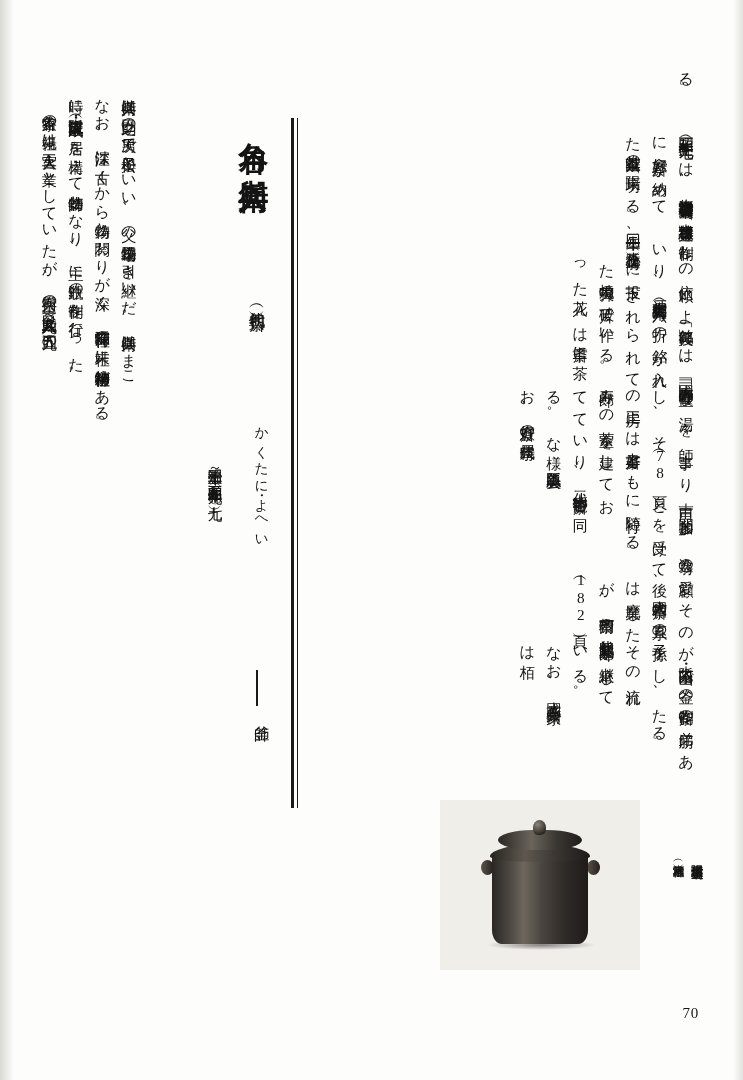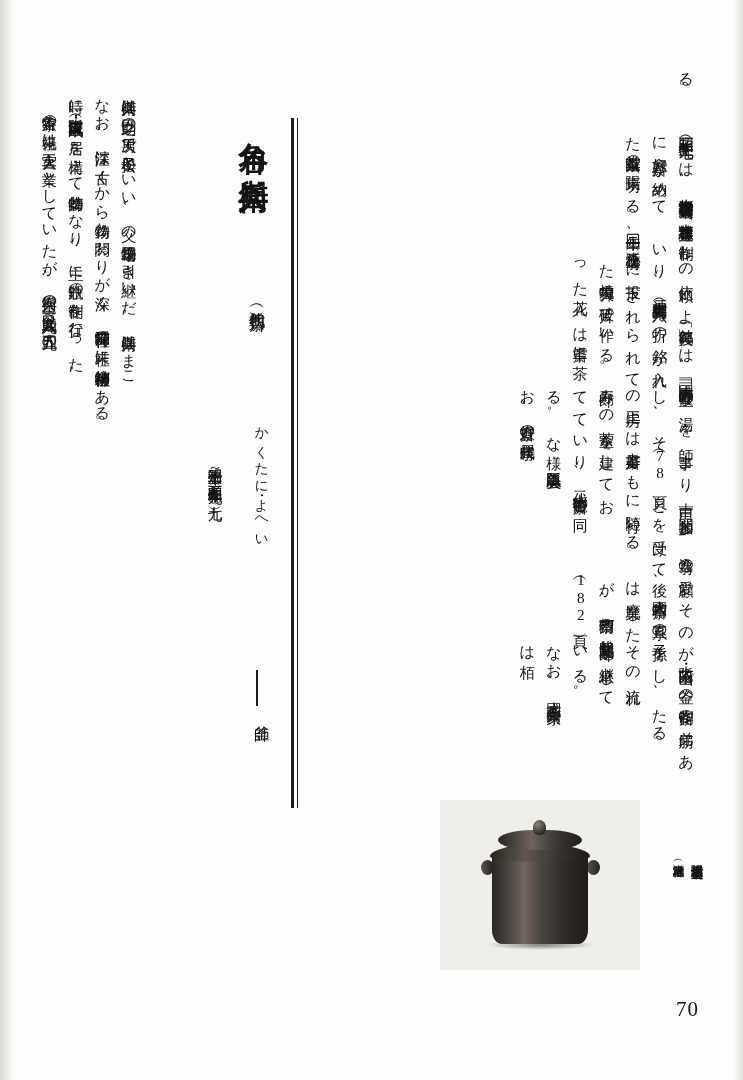--- a/index.html
+++ b/index.html
@@ -244,21 +244,21 @@
   }
   #photo-caption .sub {
     font-size: 11.5px;
   }
 
   
   #page-number {
     position: absolute;
     right: 44px;
     bottom: 58px;
-    font-size: 21px;
+    font-size: 15px;
     letter-spacing: 0.05em;
     font-family: "Liberation Serif", serif;
   }
 </style>
 </head>
 <body>
 
 <div id="page">
 
   <div id="body-columns">

